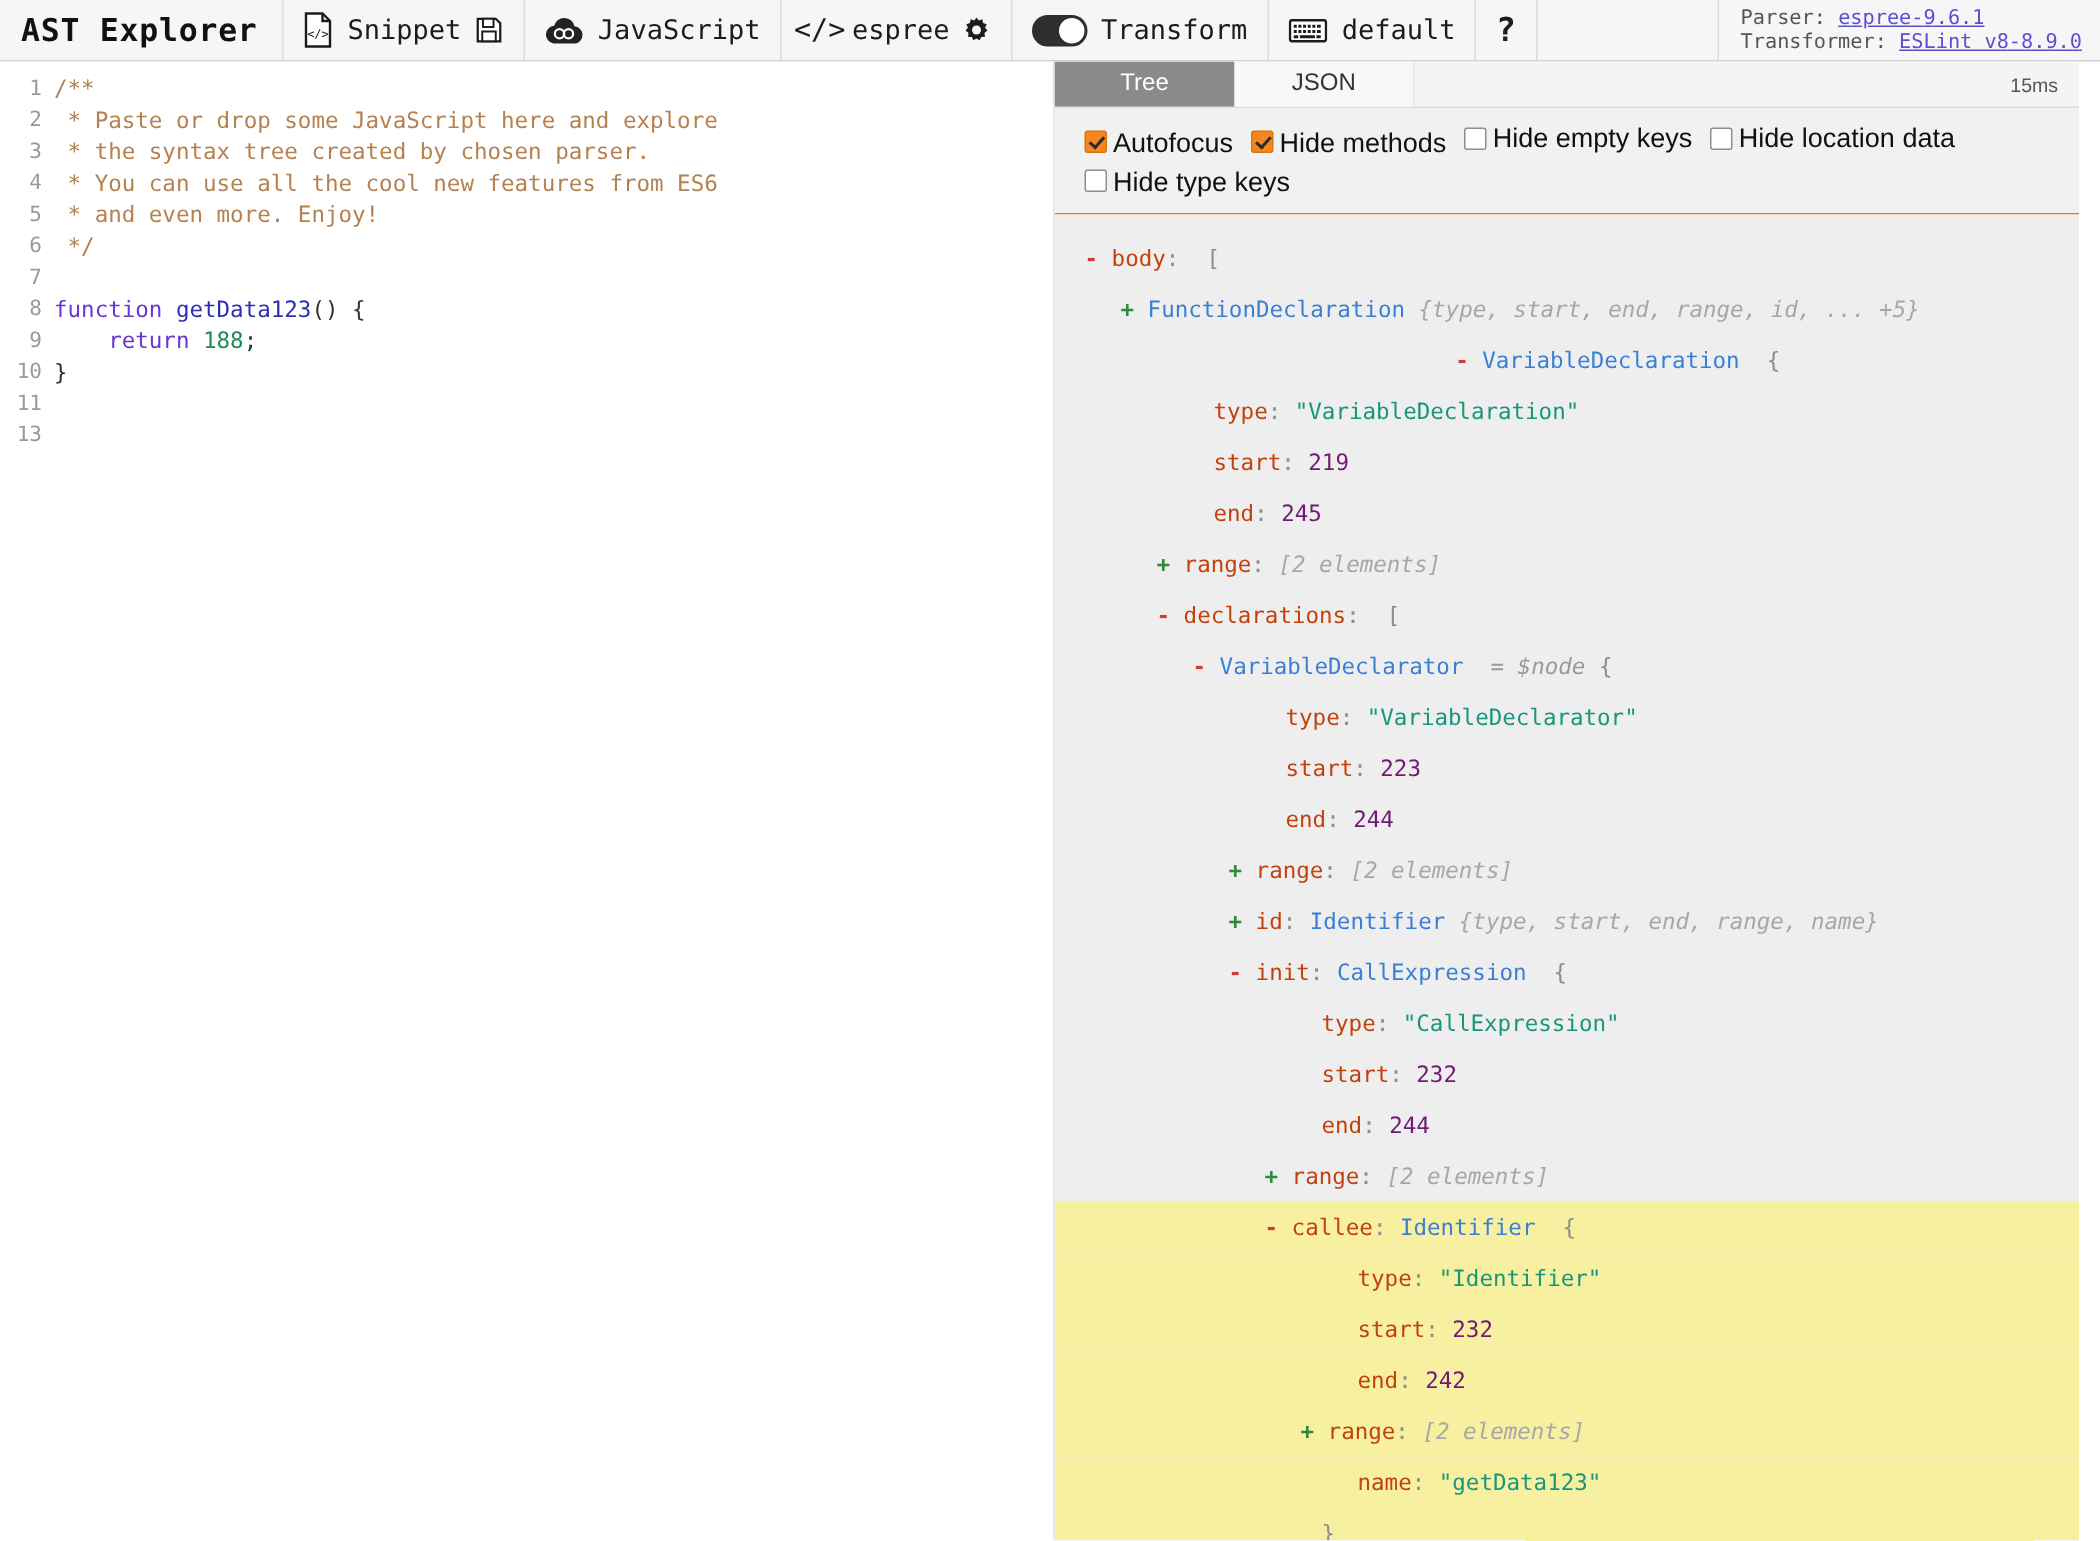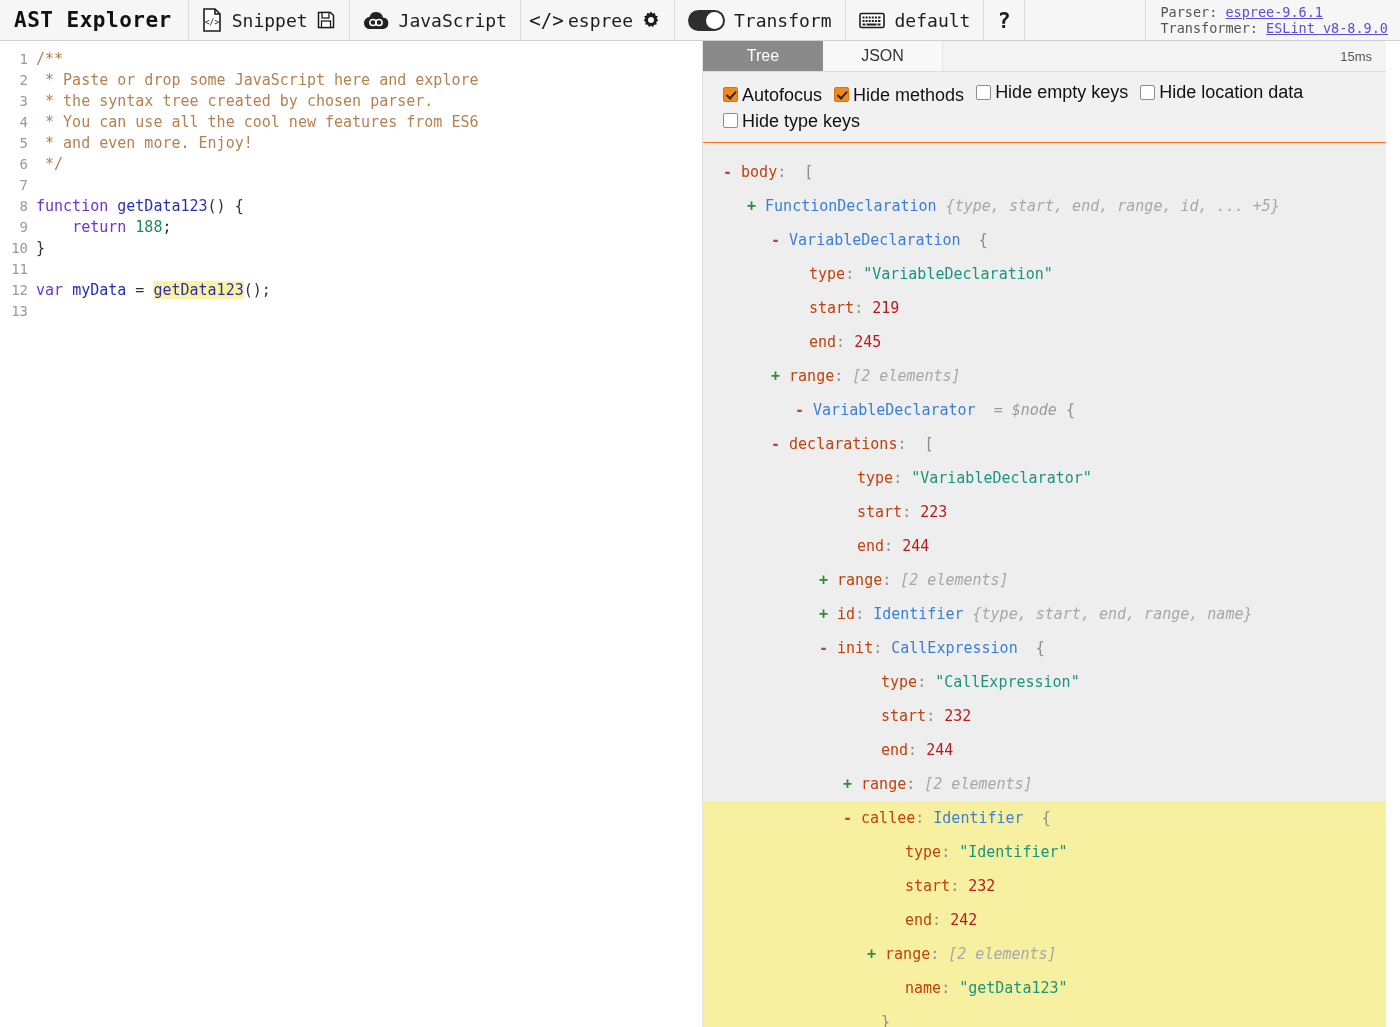--- a/index.html
+++ b/index.html
@@ -203,21 +203,21 @@
     white-space: pre-wrap;
     padding-left: 20px;
   }
   .node.hl { background: #f7f0a0; }
   .tog { font-weight: bold; }
   .tog.plus { color: #2e8b3a; }
   .tog.minus { color: #cf3c3c; }
   .k-prop { color: #c2410c; }
   .k-type { color: #3a7fd5; }
   .v-str { color: #18967d; }
-  .v-num { color: #b91c1c; }
+  .v-num { color: #701a75; }
   .meta { color: #a7a7a7; font-style: italic; }
   .brace { color: #8d8d8d; }
   .nodeident { color: #9a9a9a; font-style: italic; }
 </style>
 </head>
 <body>
 
 <div id="toolbar">
 
   <div class="tb-cell tb-sep" id="brand">
@@ -357,24 +357,20 @@
         </div>
         <div class="cl">
           <span class="ln">10</span>
           <span class="ctext"><span class="c-pun">}</span></span>
         </div>
         <div class="cl">
           <span class="ln">11</span>
           <span class="ctext"></span>
         </div>
         <div class="cl">
-          <span class="ln">12</span>
-          <span class="ctext"><span class="c-kw">var</span><span class="c-pun"> </span><span class="c-var">myData</span><span class="c-pun"> = </span><span class="c-def hl-token">getData123</span><span class="c-pun">();</span></span>
-        </div>
-        <div class="cl">
           <span class="ln">13</span>
           <span class="ctext"></span>
         </div>
       </div>
   </div>
 
   <div id="tree-pane">
 
     <div id="tabbar">
       <div class="tab active">
@@ -401,27 +397,27 @@
           <span class="cb"></span>
           <span>Hide location data</span>
         </label><br><label class="opt">
           <span class="cb"></span>
           <span>Hide type keys</span>
         </label></div>
 
     <div id="ast">
         <div class="node" style="padding-left: 20px;"><span class="tog minus">-</span> <span class="k-prop">body</span><span class="brace">:  </span><span class="brace">[</span></div>
         <div class="node" style="padding-left: 44px;"><span class="tog plus">+</span> <span class="k-type">FunctionDeclaration</span><span class="brace"> </span><span class="meta">{type, start, end, range, id, ... +5}</span></div>
-        <div class="node" style="padding-left: 68px;"><span class="tog minus">-</span> <span class="k-type">VariableDeclaration</span><span class="brace">  {</span></div>
+        <div class="node" style="padding-left: 68px; text-align: center;"><span class="tog minus">-</span> <span class="k-type">VariableDeclaration</span><span class="brace">  {</span></div>
         <div class="node" style="padding-left: 106px;"><span class="k-prop">type</span><span class="brace">: </span><span class="v-str">"VariableDeclaration"</span></div>
         <div class="node" style="padding-left: 106px;"><span class="k-prop">start</span><span class="brace">: </span><span class="v-num">219</span></div>
         <div class="node" style="padding-left: 106px;"><span class="k-prop">end</span><span class="brace">: </span><span class="v-num">245</span></div>
         <div class="node" style="padding-left: 68px;"><span class="tog plus">+</span> <span class="k-prop">range</span><span class="brace">: </span><span class="meta">[2 elements]</span></div>
+        <div class="node" style="padding-left: 68px;"><span class="tog minus">-</span> <span class="k-prop">declarations</span><span class="brace">:  [</span></div>
         <div class="node" style="padding-left: 92px;"><span class="tog minus">-</span> <span class="k-type">VariableDeclarator</span><span class="brace">  </span><span class="nodeident">= $node</span><span class="brace"> {</span></div>
-        <div class="node" style="padding-left: 68px;"><span class="tog minus">-</span> <span class="k-prop">declarations</span><span class="brace">:  [</span></div>
         <div class="node" style="padding-left: 154px;"><span class="k-prop">type</span><span class="brace">: </span><span class="v-str">"VariableDeclarator"</span></div>
         <div class="node" style="padding-left: 154px;"><span class="k-prop">start</span><span class="brace">: </span><span class="v-num">223</span></div>
         <div class="node" style="padding-left: 154px;"><span class="k-prop">end</span><span class="brace">: </span><span class="v-num">244</span></div>
         <div class="node" style="padding-left: 116px;"><span class="tog plus">+</span> <span class="k-prop">range</span><span class="brace">: </span><span class="meta">[2 elements]</span></div>
         <div class="node" style="padding-left: 116px;"><span class="tog plus">+</span> <span class="k-prop">id</span><span class="brace">: </span><span class="k-type">Identifier</span><span class="brace"> </span><span class="meta">{type, start, end, range, name}</span></div>
         <div class="node" style="padding-left: 116px;"><span class="tog minus">-</span> <span class="k-prop">init</span><span class="brace">: </span><span class="k-type">CallExpression</span><span class="brace">  {</span></div>
         <div class="node" style="padding-left: 178px;"><span class="k-prop">type</span><span class="brace">: </span><span class="v-str">"CallExpression"</span></div>
         <div class="node" style="padding-left: 178px;"><span class="k-prop">start</span><span class="brace">: </span><span class="v-num">232</span></div>
         <div class="node" style="padding-left: 178px;"><span class="k-prop">end</span><span class="brace">: </span><span class="v-num">244</span></div>
         <div class="node" style="padding-left: 140px;"><span class="tog plus">+</span> <span class="k-prop">range</span><span class="brace">: </span><span class="meta">[2 elements]</span></div>

